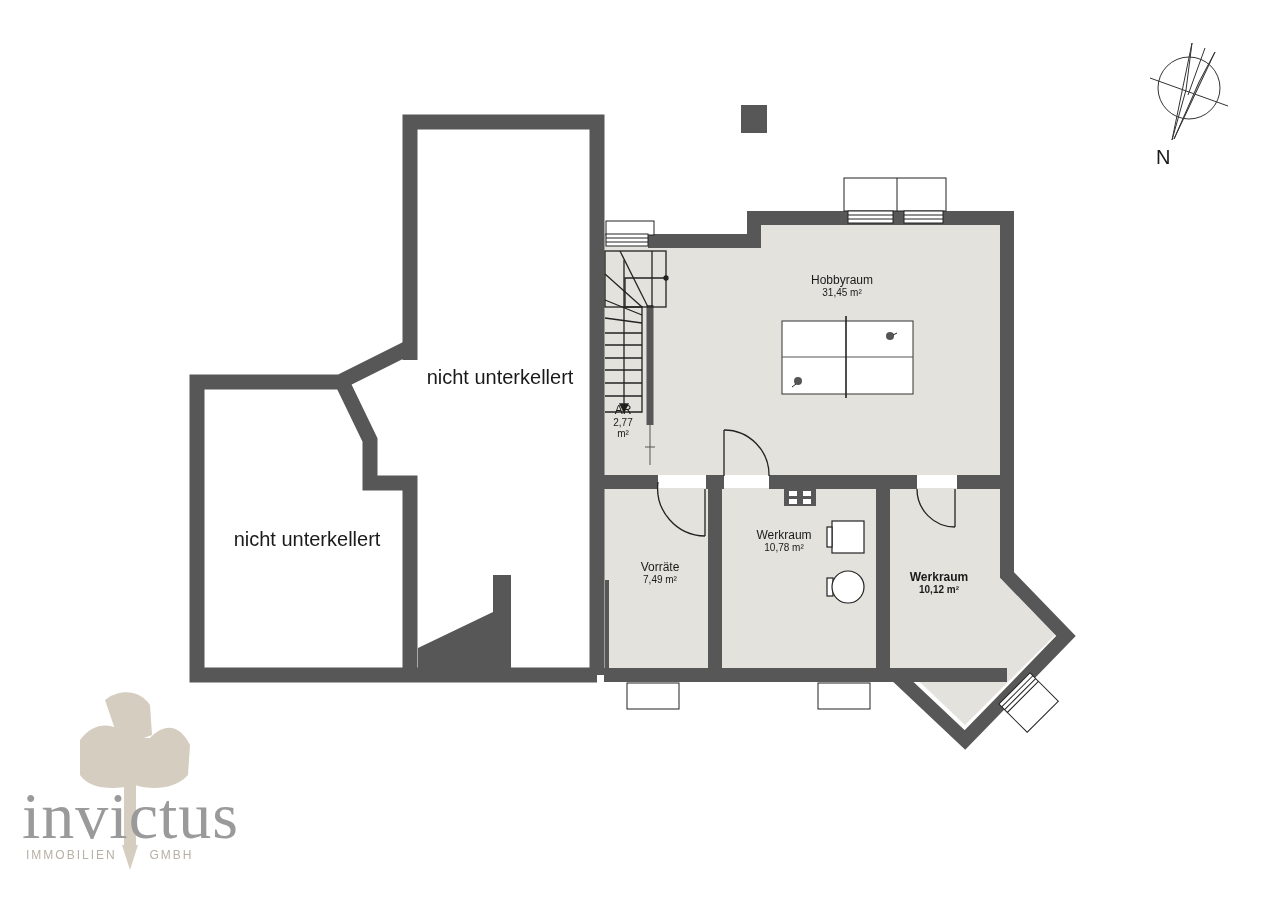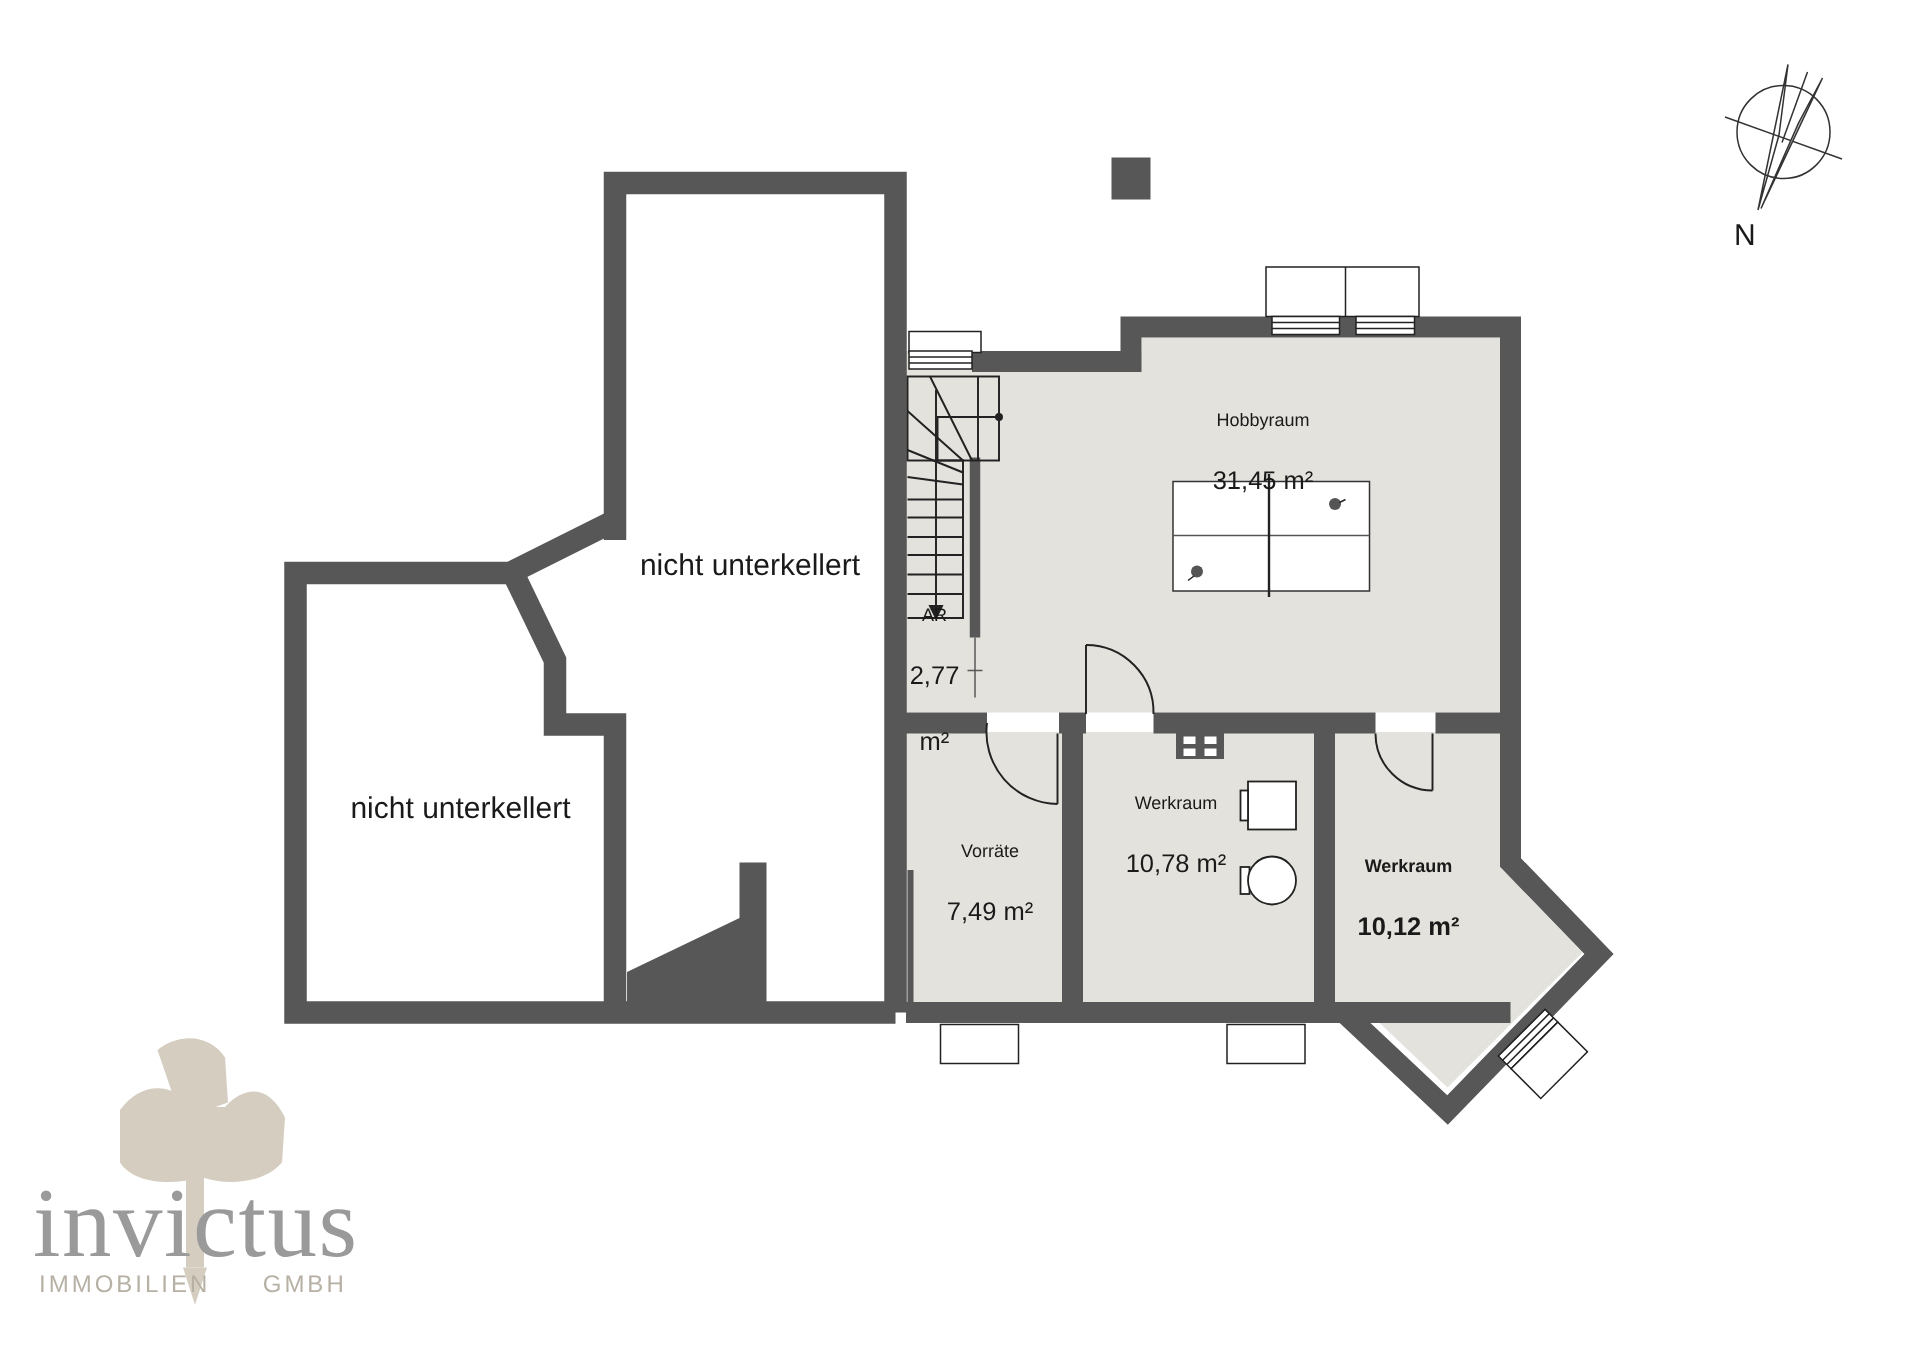--- a/index.html
+++ b/index.html
@@ -1,24 +1,24 @@
 <!DOCTYPE html>
 <html><head>
 <meta charset="utf-8">
 <style>
   html, body { margin:0; padding:0; background:#ffffff; }
   body { width:1280px; height:905px; position:relative; overflow:hidden; font-family:"Liberation Sans", sans-serif; }
   svg { position:absolute; left:0; top:0; }
   .lbl { position:absolute; text-align:center; color:#1a1a1a; transform:translateX(-50%); white-space:nowrap; line-height:1.1; }
   .lbl .name { font-size:12px; display:block; }
-  .lbl .area { font-size:17px; display:block;margin-top:25px; }
+  .lbl .area { font-size:10px; display:block; }
   .nu { position:absolute; font-size:20px; color:#1a1a1a; transform:translateX(-50%); white-space:nowrap; }
   .north { position:absolute; left:1156px; top:146px; font-size:20px; color:#1a1a1a; }
   .logo-word { position:absolute; left:22px; top:778px; font-size:66px; color:#9a9a9a; letter-spacing:1px; font-family:Liberation Serif, serif; }
-  .logo-sub { position:absolute; left:26px; top:848px; font-size:16px; color:#b7b0a4; letter-spacing:2px; }
+  .logo-sub { position:absolute; left:26px; top:848px; font-size:12px; color:#b7b0a4; letter-spacing:2px; }
 </style>
 </head>
 <body>
 
 <svg width="1280" height="905" viewBox="0 0 1280 905">
 
   <rect x="741" y="105" width="26" height="28" fill="#575757"></rect>
 
   <g>
     <polygon points="604,234 761,234 761,225 1000,225 1000,475 604,475" fill="#e4e2dc"></polygon>

